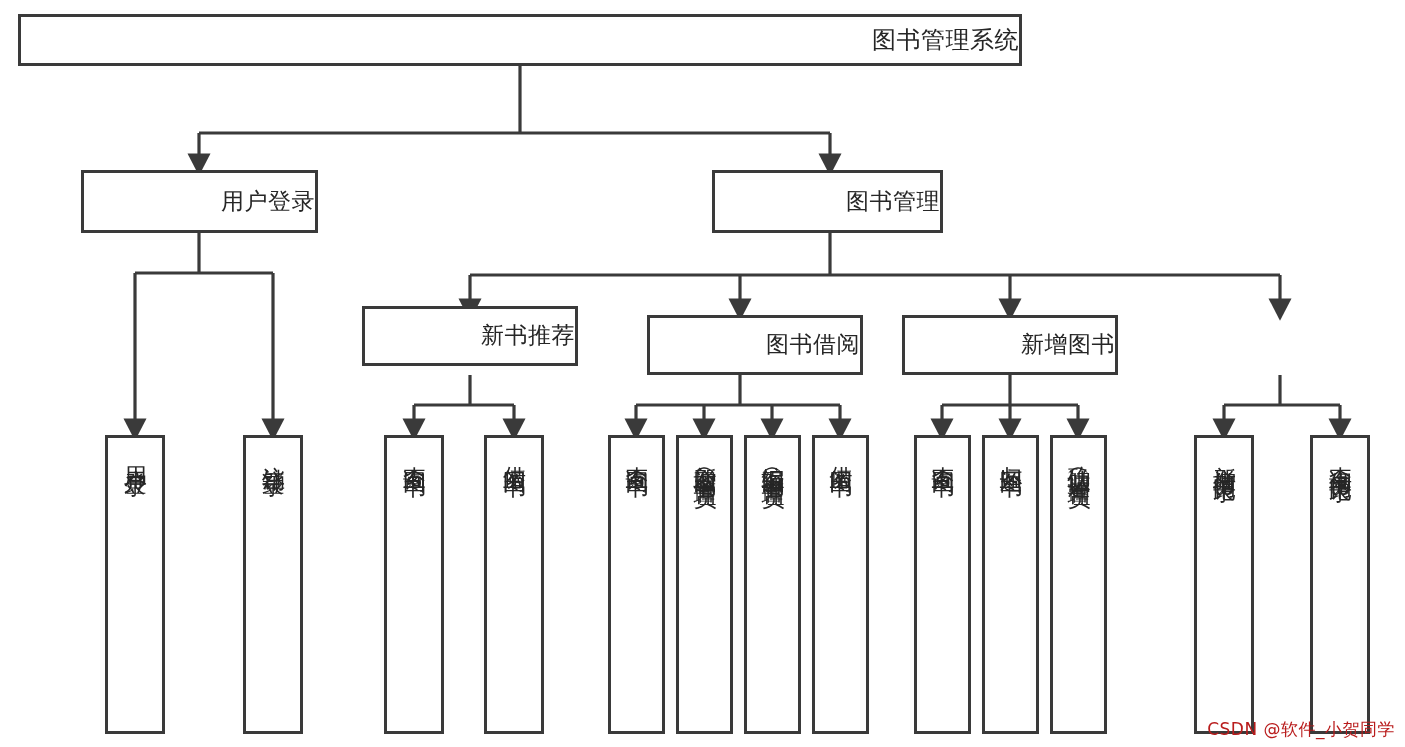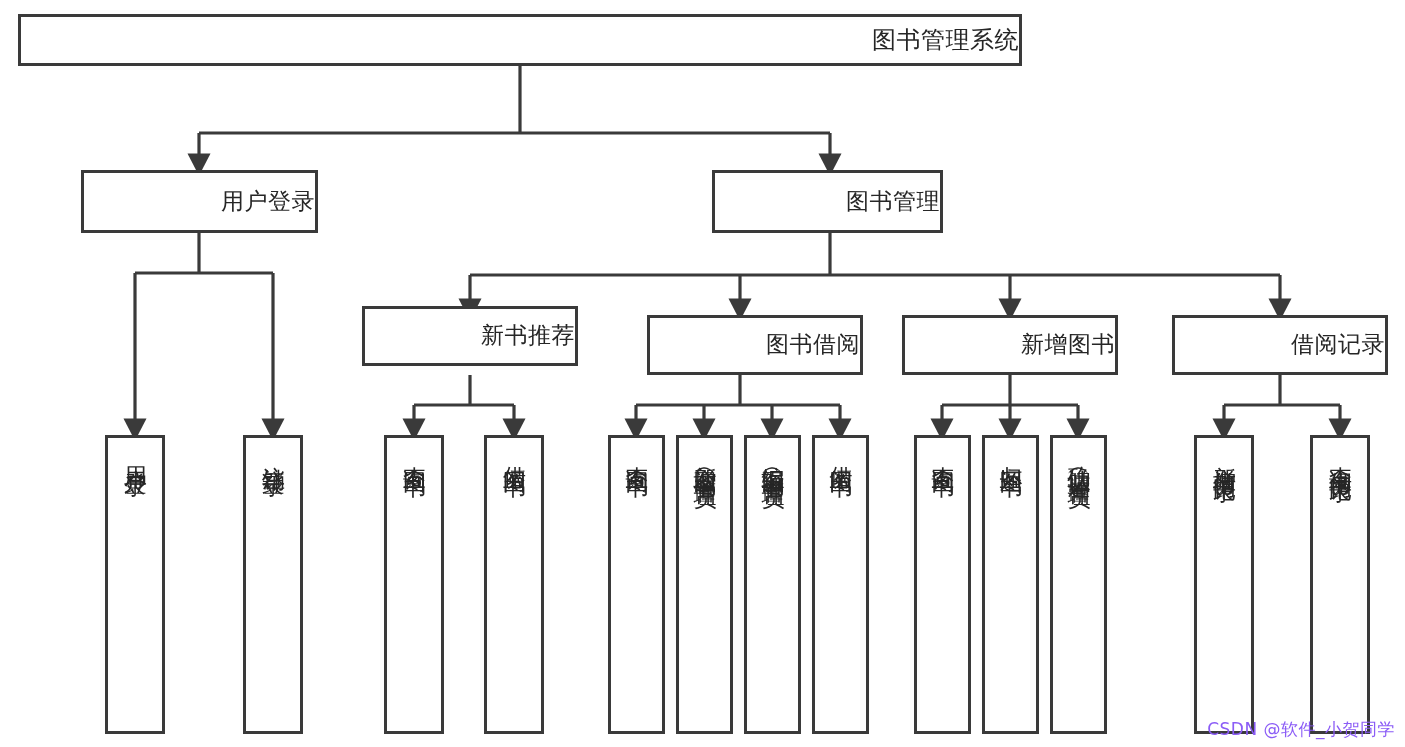--- a/index.html
+++ b/index.html
@@ -56,21 +56,21 @@
     color: #262626;
   }
   .node.root {
     font-size: 24px;
   }
   .watermark {
     position: absolute;
     right: 10px;
     bottom: 6px;
     font-size: 17px;
-    color: #8b5cf6;
+    color: #b91c1c;
     letter-spacing: 0.5px;
     white-space: nowrap;
     user-select: none;
   }
 </style>
 </head>
 <body>
 
 <div id="canvas">
 
@@ -137,23 +137,20 @@
 
   <div class="node horiz" style="left:362px; top:306px; width:216px; height:60px;">
     <span>新书推荐</span>
   </div>
   <div class="node horiz" style="left:632px; top:315px; width:216px; height:60px;margin-left:15px;">
     <span>图书借阅</span>
   </div>
   <div class="node horiz" style="left:902px; top:315px; width:216px; height:60px;">
     <span>新增图书</span>
   </div>
-  <div class="node horiz" style="left:1172px; top:315px; width:216px; height:60px;">
-    <span>借阅记录</span>
-  </div>
 
   <div class="node vert" style="left:105px; top:435px; width:60px; height:299px;">
     <span class="vtext">用户登录</span>
   </div>
   <div class="node vert" style="left:243px; top:435px; width:60px; height:299px;">
     <span class="vtext">注销登录</span>
   </div>
 
   <div class="node vert" style="left:384px; top:435px; width:60px; height:299px;">
     <span class="vtext">查询图书</span>

